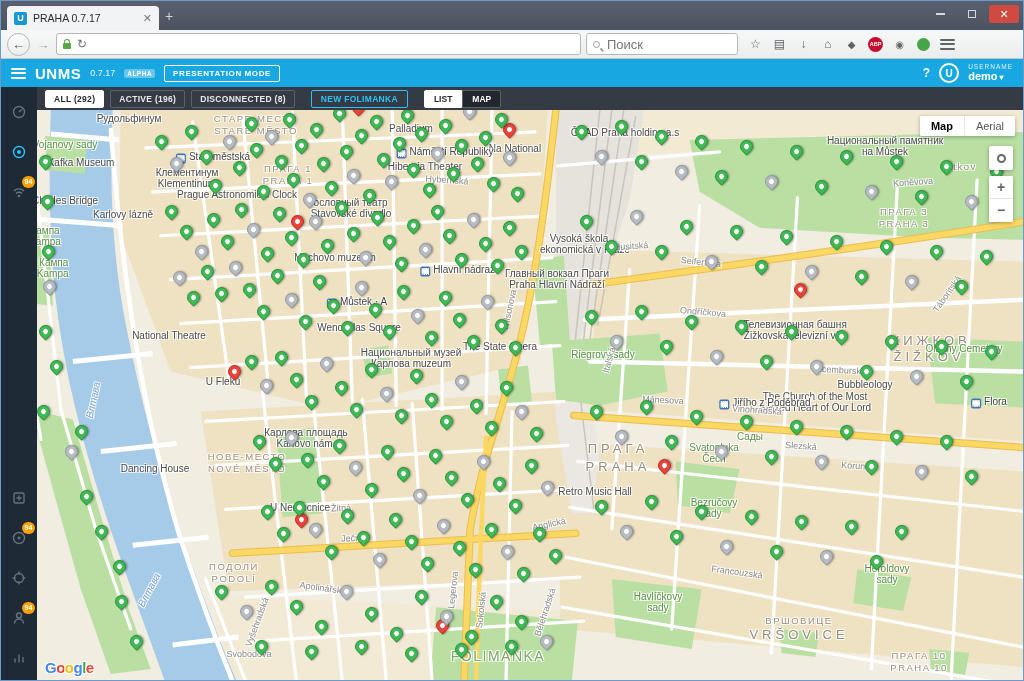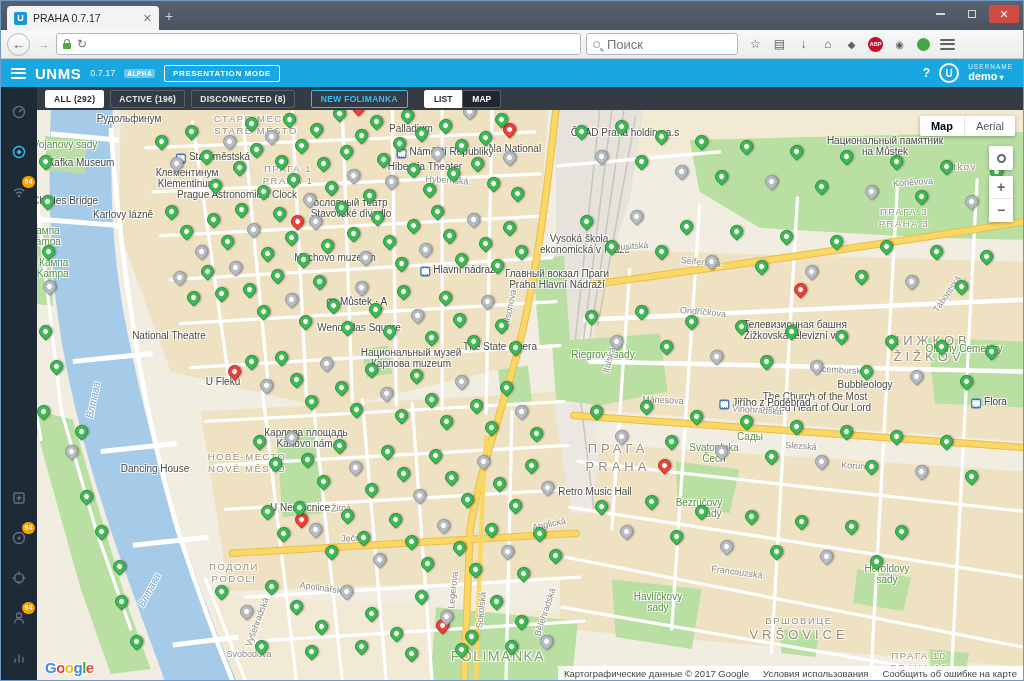--- a/index.html
+++ b/index.html
@@ -438,21 +438,21 @@
           <div class="lbl park" style="left: 713px; top: 337px;">Svatopluka</div>
           <div class="lbl park" style="left: 713px; top: 348px;">Čech</div>
           <div class="lbl D" style="left: 617px; top: 338px;">ПРАГА</div>
           <div class="lbl D" style="left: 617px; top: 356px;">PRAHA</div>
           <div class="lbl d" style="left: 246px; top: 346px;">НОВЕ-МЕСТО</div>
           <div class="lbl d" style="left: 246px; top: 358px;">NOVÉ MĚSTO</div>
           <div class="lbl road" style="left: 856px; top: 356px; --r: 4deg;">Korunní</div>
           <div class="lbl road" style="left: 800px; top: 336px; --r: 4deg;">Slezská</div>
           <div class="lbl poi" style="left: 154px; top: 358px;">Dancing House</div>
           <div class="lbl poi" style="left: 594px; top: 381px;">Retro Music Hall</div>
-          <div class="lbl park" style="left: 698px; top: 392px;">Bezručovy</div>
+          <div class="lbl park" style="left: 713px; top: 392px;">Bezručovy</div>
           <div class="lbl park" style="left: 710px; top: 403px;">sady</div>
           <div class="lbl road" style="left: 340px; top: 398px; --r: -3deg;">Žitná</div>
           <div class="lbl poi" style="left: 299px; top: 397px;">U Nemocnice</div>
           <div class="lbl road" style="left: 352px; top: 428px; --r: -3deg;">Ječná</div>
           <div class="lbl road" style="left: 548px; top: 414px; --r: -12deg;">Anglická</div>
           <div class="lbl d" style="left: 233px; top: 456px;">ПОДОЛИ</div>
           <div class="lbl d" style="left: 233px; top: 468px;">PODOLÍ</div>
           <div class="lbl park" style="left: 886px; top: 458px;">Heroldovy</div>
           <div class="lbl park" style="left: 886px; top: 469px;">sady</div>
           <div class="lbl road" style="left: 736px; top: 462px; --r: 8deg;">Francouzská</div>
@@ -756,20 +756,15 @@
         <button class="mtbtn right">Aerial</button>
       </div>
       <div class="mapctl loc">
           <span class="locring"></span>
         </div>
       <div class="mapctl zoom">
         <button class="zbtn top">+</button>
         <button class="zbtn bot">−</button>
       </div>
       <div class="glogo"><span class="b">G</span><span class="r">o</span><span class="y">o</span><span class="b">g</span><span class="g">l</span><span class="r">e</span></div>
-      <div class="attrib">
-        <span>Картографические данные © 2017 Google</span>
-        <span>Условия использования</span>
-        <span>Сообщить об ошибке на карте</span>
-      </div>
     </div>
   </div>
 </div>
 
 </body></html>

